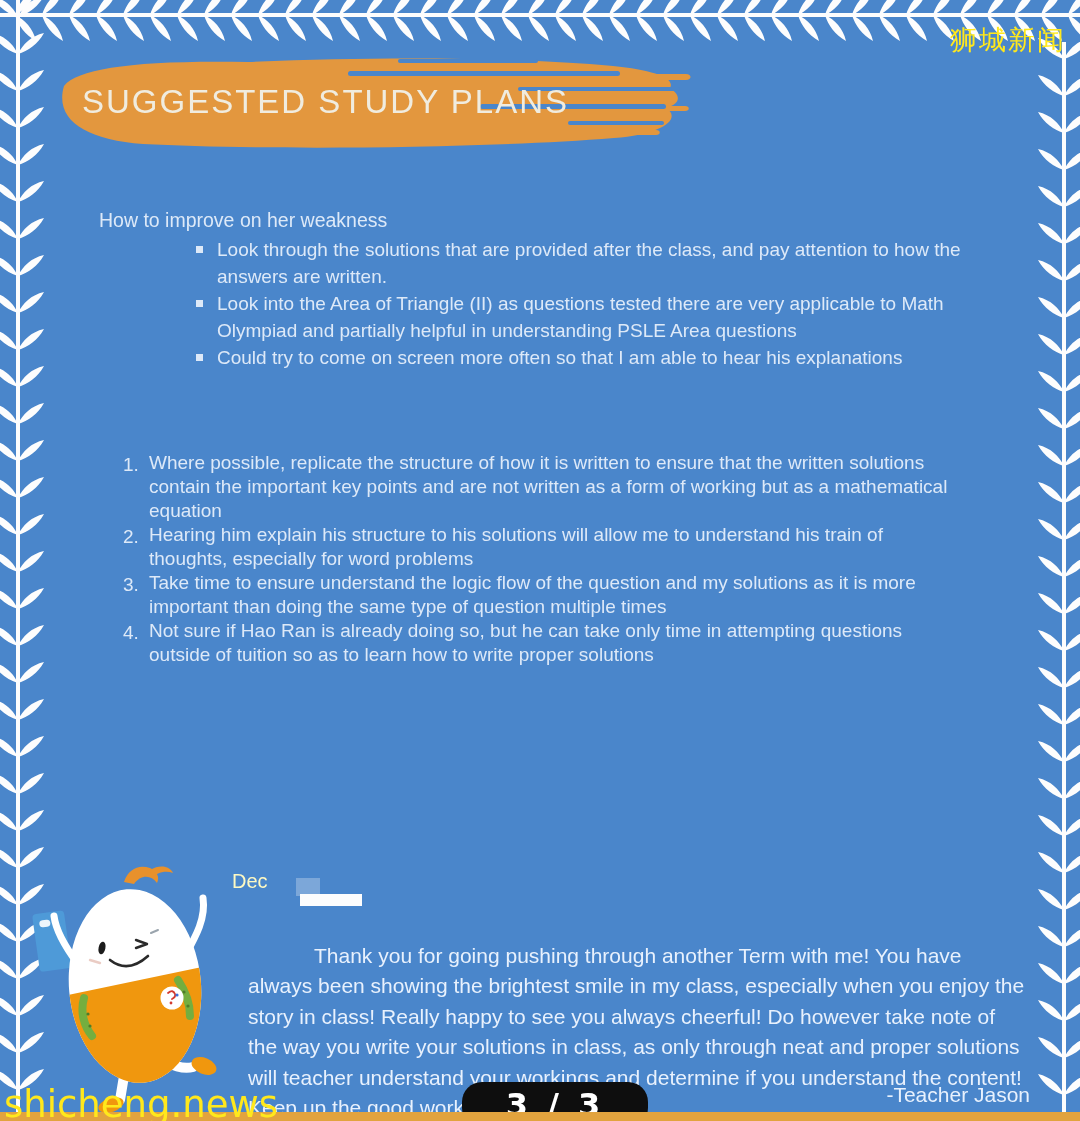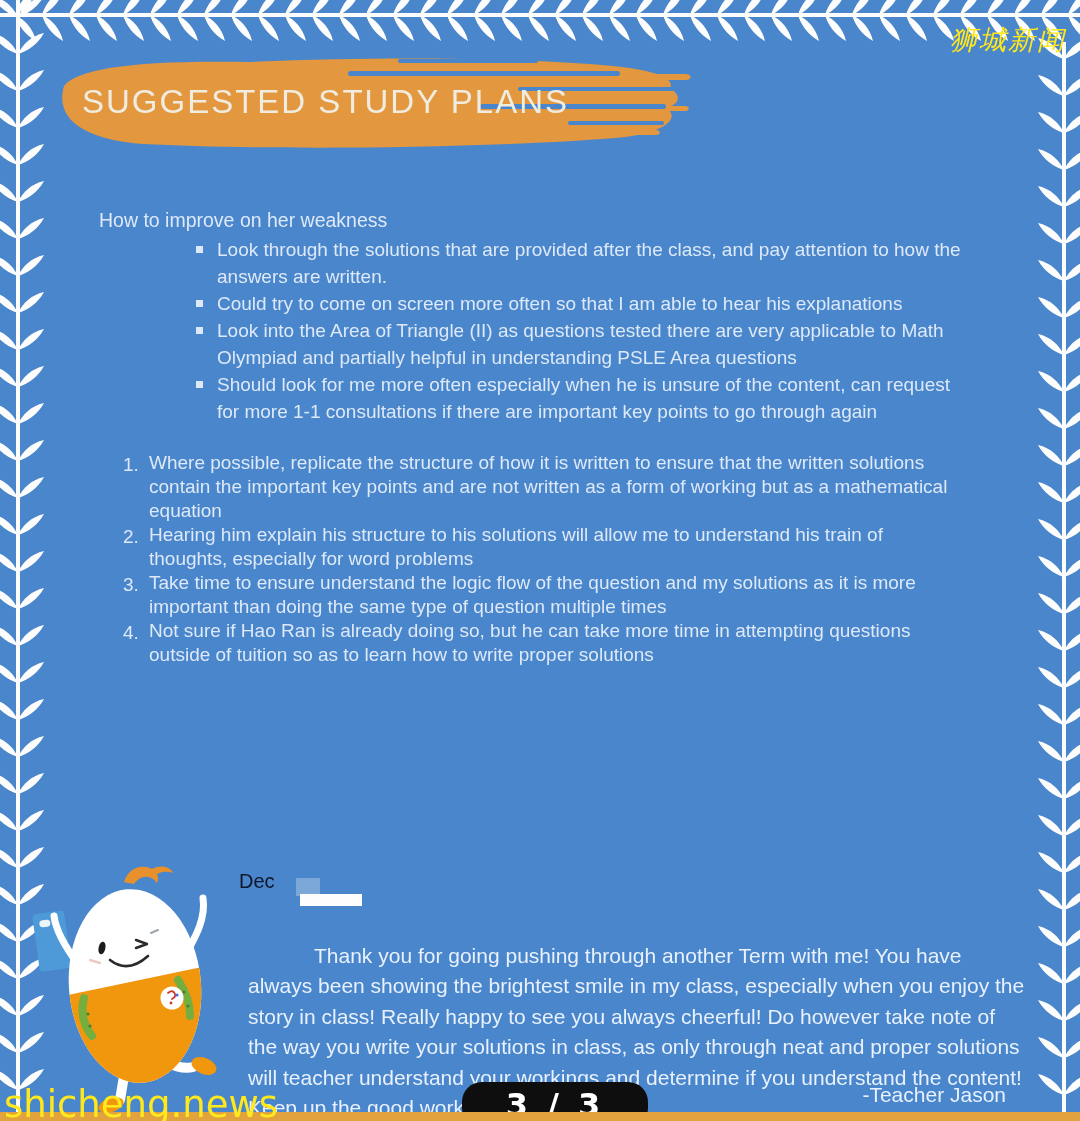--- a/index.html
+++ b/index.html
@@ -26,42 +26,42 @@
   .bullet-sq{
     width:7px;height:7px;background:#dde9f8;margin:10px 14px 0 0;flex:none;
   }
   .bullet-text{width:760px;font-size:19px;line-height:27px;color:#dde9f8;}
   .numbered{left:123px;top:451px;width:830px;}
   .num-row{display:flex;align-items:flex-start;}
   .num-marker{width:26px;flex:none;font-size:19px;line-height:27px;color:#dde9f8;}
   .num-text{width:800px;font-size:19px;line-height:24px;color:#dde9f8;}
 
   
-  .salutation{left:239px;top:870px;font-size:20px;color:#0f172a;}
+  .salutation{left:232px;top:870px;font-size:20px;color:#fef9c3;}
   .note-body{
     left:248px;top:893px;width:780px;
     font-size:21px;line-height:30.4px;color:#e8f1fd;
     text-indent:66px;
     margin-top:48px;
   }
-  .note-sig{left:676px;top:1083px;width:330px;text-align:right;font-size:21px;color:#e8f1fd;}
+  .note-sig{left:700px;top:1083px;width:330px;text-align:right;font-size:21px;color:#e8f1fd;}
   .redact-solid{left:300px;top:894px;width:62px;height:12px;background:#fdfdfd;}
   .redact-faint{left:296px;top:878px;width:24px;height:18px;background:rgba(255,255,255,.28);}
 
   
   .pager{
     left:462px;top:1082px;width:186px;height:46px;
     background:#0e0e0e;border-radius:20px;
     display:flex;align-items:center;justify-content:center;
     color:#fff;font-size:32px;font-weight:600;letter-spacing:4px;
     font-family:"DejaVu Sans",sans-serif;
   }
   .bottom-bar{left:0;top:1112px;width:1080px;height:9px;background:#e2a33e;}
   .wm{color:#ffe81c;font-family:"DejaVu Sans",sans-serif;}
-  .wm-tr{top:22px;right:14px;font-size:27px;letter-spacing:2px;font-style:italic;}
+  .wm-tr{top:22px;right:14px;font-size:27px;letter-spacing:2px;}
   .wm-bl{left:4px;top:1083px;font-size:37px;}
 </style>
 </head>
 <body>
 
 <div class="page">
 
   <svg class="abs" style="left:0;top:0;width:1080px;height:42px" viewBox="0 0 1080 42">
       <line y1="15" y2="15" x1="0" x2="1080" stroke="#fdfdfd" stroke-width="4"></line>
       <path d="M0,1 C-5,-9 -13,-17 -26,-20 C-20,-9 -10,-2 0,1 Z M0,1 C5,-9 13,-17 26,-20 C20,-9 10,-2 0,1 Z" fill="#fdfdfd" transform="translate(16,15) rotate(90)"></path>
@@ -188,48 +188,44 @@
 
   <div class="abs page-title">SUGGESTED STUDY PLANS</div>
 
   <div class="abs bullets">
     <div class="bullet-row">
       <span class="bullet-sq"></span>
       <span class="bullet-text">Look through the solutions that are provided after the class, and pay attention to how the answers are written.</span>
     </div>
     <div class="bullet-row">
       <span class="bullet-sq"></span>
-      <span class="bullet-text">Could try to come on screen more often so that I am able to hear his explanations</span>
+      <span class="bullet-text">Look into the Area of Triangle (II) as questions tested there are very applicable to Math Olympiad and partially helpful in understanding PSLE Area questions</span>
     </div>
     <div class="bullet-row">
       <span class="bullet-sq"></span>
-      <span class="bullet-text">Look into the Area of Triangle (II) as questions tested there are very applicable to Math Olympiad and partially helpful in understanding PSLE Area questions</span>
-    </div>
-    <div class="bullet-row">
-      <span class="bullet-sq"></span>
-      <span class="bullet-text">Should look for me more often especially when he is unsure of the content, can request for more 1-1 consultations if there are important key points to go through again</span>
+      <span class="bullet-text">Could try to come on screen more often so that I am able to hear his explanations</span>
     </div>
   </div>
 
   <div class="abs numbered">
     <div class="num-row">
       <span class="num-marker">1.</span>
       <span class="num-text">Where possible, replicate the structure of how it is written to ensure that the written solutions contain the important key points and are not written as a form of working but as a mathematical equation</span>
     </div>
     <div class="num-row">
       <span class="num-marker">2.</span>
       <span class="num-text">Hearing him explain his structure to his solutions will allow me to understand his train of thoughts, especially for word problems</span>
     </div>
     <div class="num-row">
       <span class="num-marker">3.</span>
       <span class="num-text">Take time to ensure understand the logic flow of the question and my solutions as it is more important than doing the same type of question multiple times</span>
     </div>
     <div class="num-row">
       <span class="num-marker">4.</span>
-      <span class="num-text">Not sure if Hao Ran is already doing so, but he can take more time in attempting questions outside of tuition so as to learn how to write proper solutions</span>
+      <span class="num-text">Not sure if Hao Ran is already doing so, but he can take only time in attempting questions outside of tuition so as to learn how to write proper solutions</span>
     </div>
   </div>
 
   <svg class="abs" style="left:40px;top:856px;width:200px;height:264px" viewBox="0 0 200 264">
     <defs>
       <clipPath id="bodyclip">
           <ellipse cx="95" cy="130" rx="66" ry="97" transform="rotate(-5 95 130)"></ellipse>
         </clipPath>
     </defs>
 

